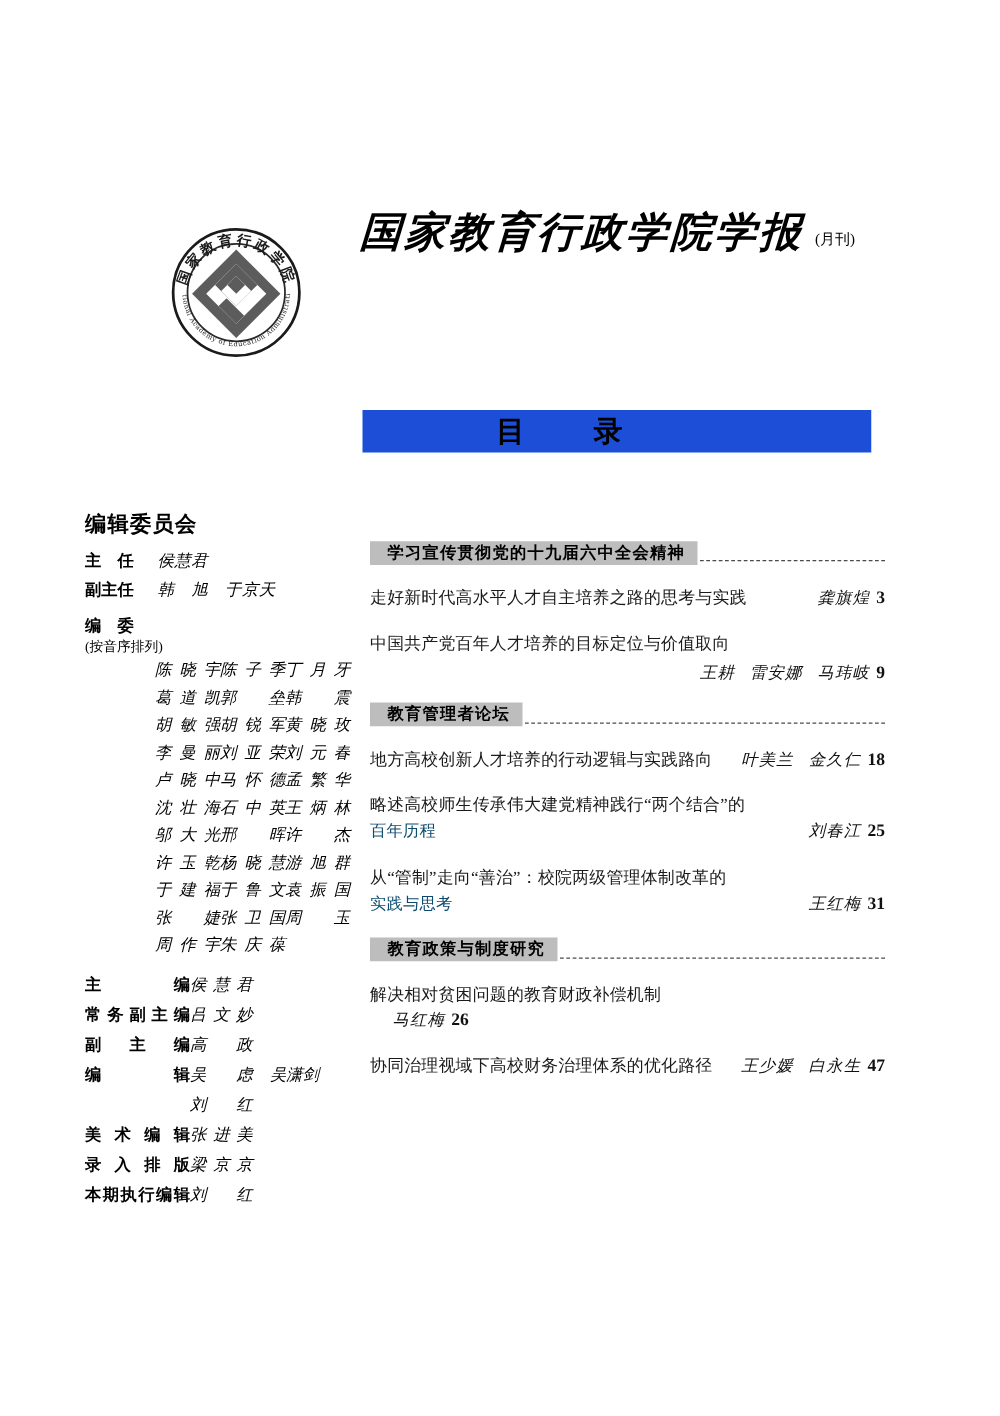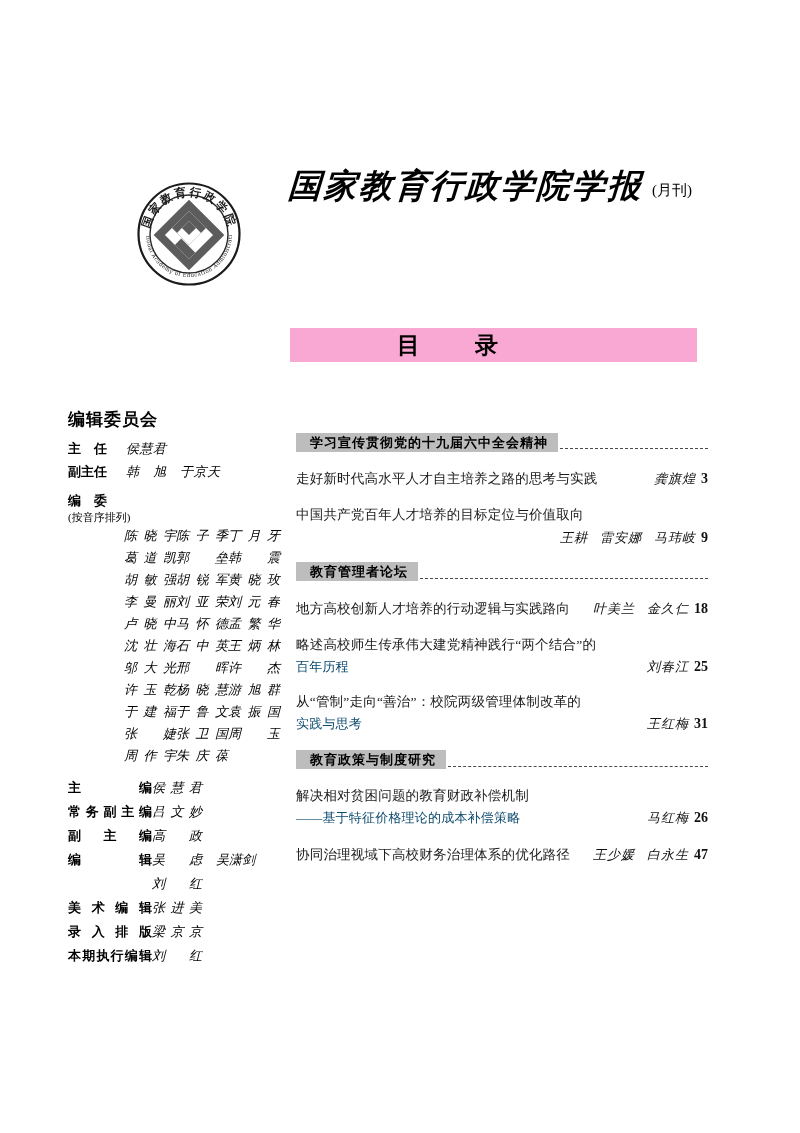--- a/index.html
+++ b/index.html
@@ -43,21 +43,21 @@
     font-family: "DejaVu Serif", "Liberation Serif", serif;
     font-weight: bold;
     font-size: 33px;
     letter-spacing: 2.5px;
     line-height: 1.1;
     color: #000;
     font-style: italic;
     transform: skewX(-3deg);
   }
   #journal-frequency {
-    font-size: 15px;
+    font-size: 12px;
     font-weight: normal;
     margin-left: 9px;
     padding-bottom: 4px;
     color: #000;
     letter-spacing: 0;
   }
   #issue-line {
     margin-top: 16px;
     text-align: center;
     width: 360px;
@@ -66,21 +66,21 @@
     letter-spacing: 1px;
     color: #000;
     font-family: "Liberation Serif", serif;
   }
 
   
   #toc-banner {
     position: absolute;
     left: 290px; top: 328px;
     width: 407px; height: 34px;
-    background: #f9a8d4;
+    background: #1d4ed8;
     display: flex;
     align-items: center;
     justify-content: center;
   }
   #toc-banner-text {
     font-size: 23px;
     font-weight: bold;
     letter-spacing: 16px;
     text-indent: 16px;
     color: #000;
@@ -463,21 +463,20 @@
     <div class="section">
       <div class="section-head">
         <span class="section-label">教育政策与制度研究</span>
         <span class="section-rule"></span>
       </div>
       <div class="entry">
         <div class="entry-line">
           <span class="entry-title">解决相对贫困问题的教育财政补偿机制</span>
         </div>
         <div class="entry-line">
-          <span class="entry-sub">——基于特征价格理论的成本补偿策略</span>
           <span class="entry-meta"><span class="entry-authors"><span>马红梅</span></span><span class="entry-page">26</span></span>
         </div>
       </div>
       <div class="entry">
         <div class="entry-line">
           <span class="entry-title">协同治理视域下高校财务治理体系的优化路径</span>
           <span class="entry-meta"><span class="entry-authors"><span>王少媛</span><span class="author-gap"></span><span>白永生</span></span><span class="entry-page">47</span></span>
         </div>
       </div>
     </div>

